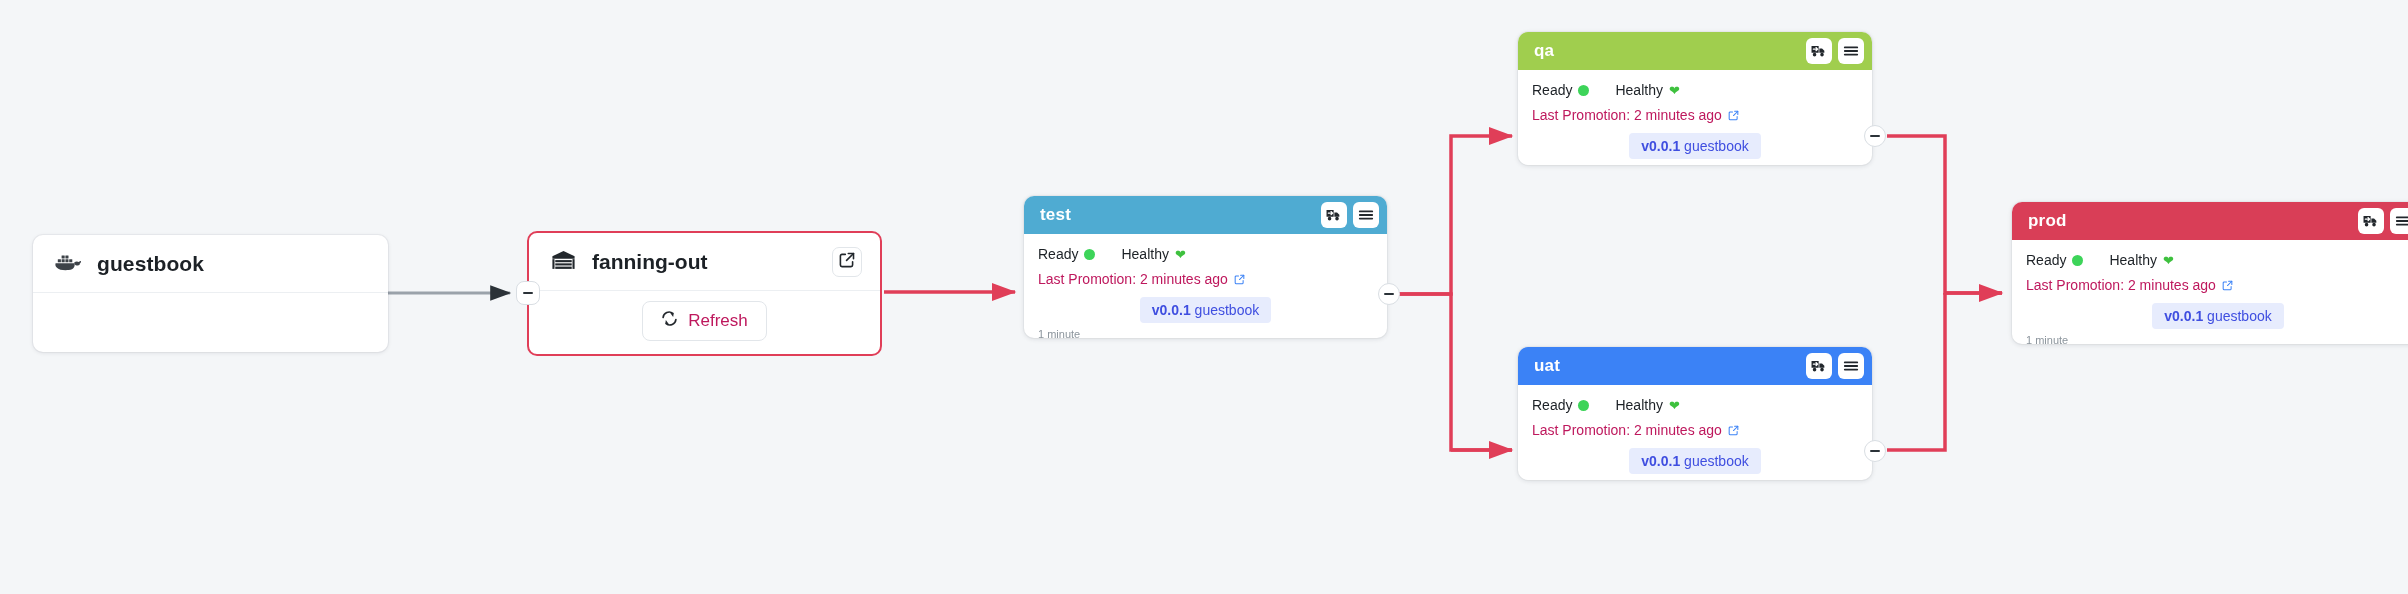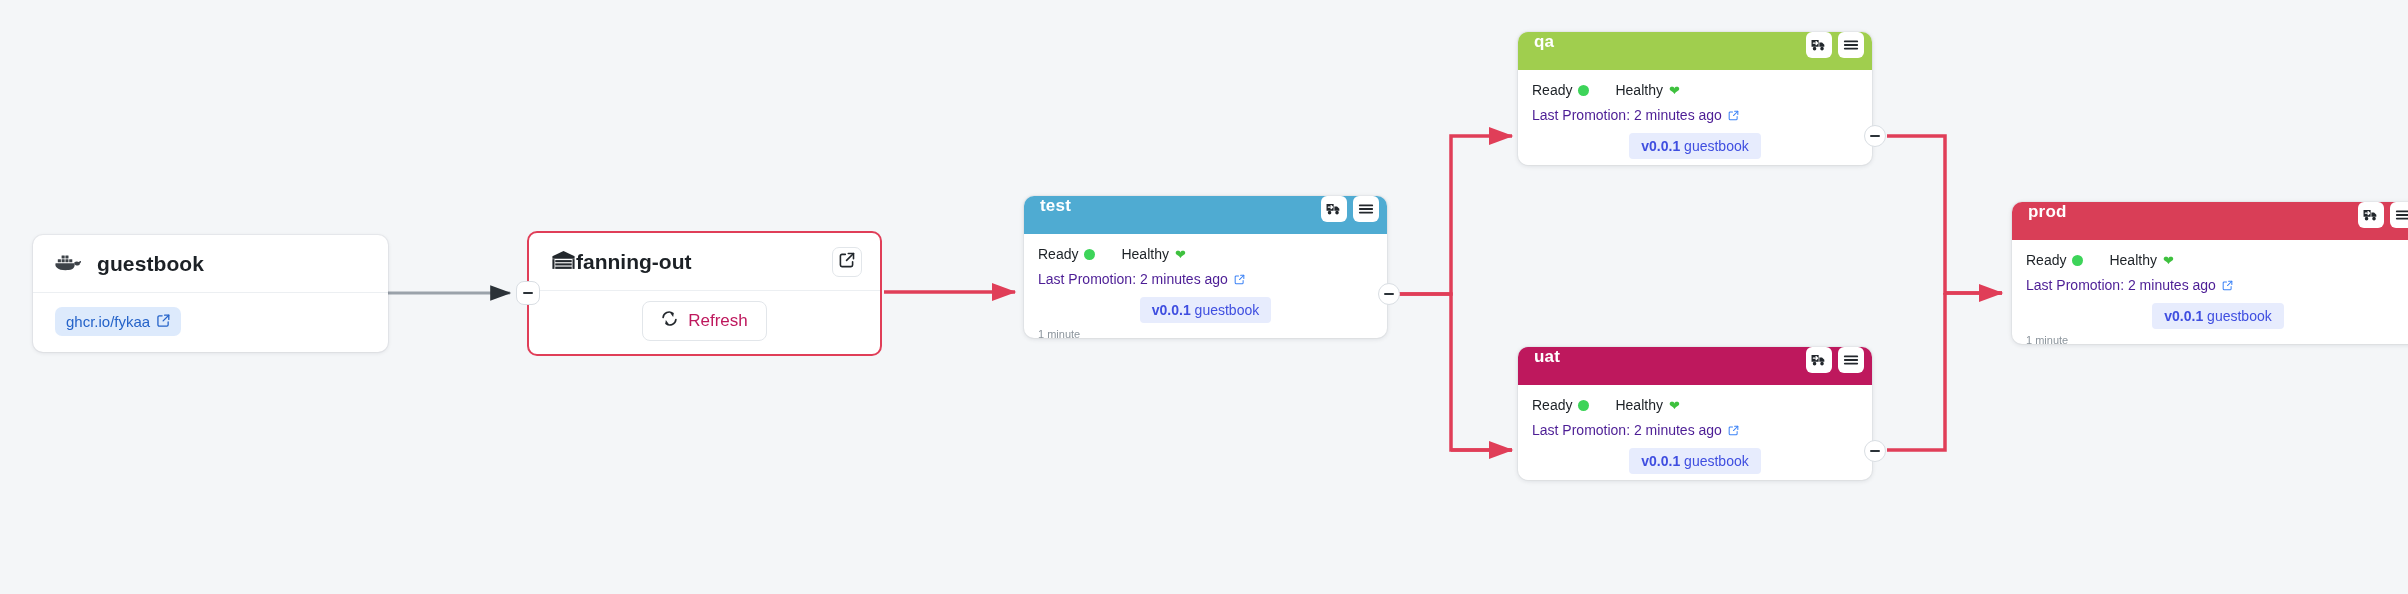--- a/index.html
+++ b/index.html
@@ -75,20 +75,21 @@
     align-items: center;
     height: 58px;
     padding: 0 18px 0 22px;
     border-bottom: 1px solid #eceff2;
   }
   .wh-card .wh-title {
     font-size: 21px;
     font-weight: bold;
     color: #1c2126;
     flex: 1;
+    margin-left: 16px;
   }
   .icon-btn {
     width: 30px; height: 30px;
     border: 1px solid #e2e6ea;
     border-radius: 7px;
     background: #fff;
     display: flex; align-items: center; justify-content: center;
     cursor: pointer;
   }
   .wh-card .wh-body {
@@ -113,21 +114,21 @@
     position: absolute;
     background: #ffffff;
     border-radius: 10px;
     box-shadow: 0 1px 5px rgba(16,24,40,.12), 0 0 0 1px rgba(16,24,40,.03);
     overflow: hidden;
     z-index: 3;
   }
   .stage .st-head {
     height: 38px;
     display: flex;
-    align-items: flex-start;
+    align-items: center;
     padding: 0 8px 0 16px;
   }
   .stage .st-name {
     flex: 1;
     font-size: 17px;
     font-weight: bold;
     color: #ffffff;
     letter-spacing: .2px;
   }
   .head-btn {
@@ -151,21 +152,21 @@
   .dot-green {
     width: 11px; height: 11px; border-radius: 50%;
     background: #3dd459; display: inline-block;
   }
   .heart-green { color: #3ec13e; font-size: 13px; line-height: 1; }
   .promo-line {
     display: flex;
     align-items: center;
     gap: 6px;
     font-size: 14px;
-    color: #4c1d95;
+    color: #be185d;
     cursor: pointer;
     margin-bottom: 10px;
   }
   .freight-row { text-align: center; }
   .freight-chip {
     display: inline-block;
     background: #e7ecfd;
     border-radius: 4px;
     padding: 5px 12px;
     font-size: 14px;
@@ -237,32 +238,20 @@
             <rect x="6.6" y="7.2" width="3.1" height="3.0" rx="0.3"></rect>
             <rect x="10.4" y="7.2" width="3.1" height="3.0" rx="0.3"></rect>
             <rect x="14.2" y="7.2" width="3.1" height="3.0" rx="0.3"></rect>
             <path d="M0.6,11.2 h18.8 c0.9,2.6 -0.4,6.6 -5.6,6.9 c-4.6,0.3 -9.9,0.2 -12.1,-2.6 C0.3,14.3 0.2,12.6 0.6,11.2 Z"></path>
             <path d="M19.2,10.4 c1.7,-1.4 3.6,-1.2 4.6,-0.3 c0.7,-1.1 1.6,-1.3 2.1,-1.2 c0.2,1.2 -0.3,2.2 -1.1,2.7 c0.1,0.9 -0.6,1.9 -2,2.0 c-1.3,0.1 -2.6,-0.5 -3.3,-1.3 Z"></path>
           </g>
         </svg>
       </span>
       <span class="pc-title">guestbook</span>
     </div>
-    <div class="pc-body">
-      <span class="chip-link">
-        <span>ghcr.io/fykaa</span>
-        <span>
-          <svg width="13" height="13" viewBox="0 0 14 14">
-            <path d="M5.5,2 H2.4 A1.4,1.4 0 0 0 1,3.4 V11.6 A1.4,1.4 0 0 0 2.4,13 H10.6 A1.4,1.4 0 0 0 12,11.6 V8.5" fill="none" stroke="#2563c9" stroke-width="1.4" stroke-linecap="round"></path>
-            <path d="M8.2,1.3 H12.7 V5.8" fill="none" stroke="#2563c9" stroke-width="1.4" stroke-linecap="round" stroke-linejoin="round"></path>
-            <path d="M12.7,1.3 L6.6,7.4" fill="none" stroke="#2563c9" stroke-width="1.4" stroke-linecap="round"></path>
-          </svg>
-        </span>
-      </span>
-    </div>
   </div>
 
   <div class="wh-card" style="left:527px; top:231px; width:355px; height:125px;">
     <div class="wh-head">
       <span>
         <svg width="25" height="22" viewBox="0 0 26 23">
           <g fill="#22272c">
             <path d="M1.4,7.6 L13,2 L24.6,7.6 L24.6,10.2 L1.4,10.2 Z"></path>
             <rect x="4.4" y="11.6" width="17.2" height="2.2"></rect>
             <rect x="4.4" y="15.0" width="17.2" height="2.2"></rect>
@@ -408,21 +397,21 @@
         </span>
       </div>
       <div class="freight-age">1 minute</div>
     </div>
   </div>
   <div class="handle round" style="left:1864px; top:125px;">
     <span class="bar"></span>
   </div>
 
   <div class="stage" style="left:1518px; top:347px; width:354px; height:133px;">
-    <div class="st-head" style="background:#be185d;">
+    <div class="st-head" style="background:#3b82f6;">
       <span class="st-name">uat</span>
       <span class="head-btn">
         <svg width="16" height="14" viewBox="0 0 18 15">
           <g fill="#22272c">
             <path d="M0.6,2.0 h8.0 v7.6 h-8.0 Z"></path>
             <path d="M9.4,4.6 h3.0 l2.6,2.7 v2.3 h-5.6 Z"></path>
             <circle cx="4.0" cy="11.6" r="2.0"></circle>
             <circle cx="12.4" cy="11.6" r="2.0"></circle>
           </g>
           <path d="M2.6,5.4 h4.6 M5.6,3.6 L7.6,5.4 L5.6,7.2" fill="none" stroke="#ffffff" stroke-width="1.3" stroke-linecap="round" stroke-linejoin="round"></path>

